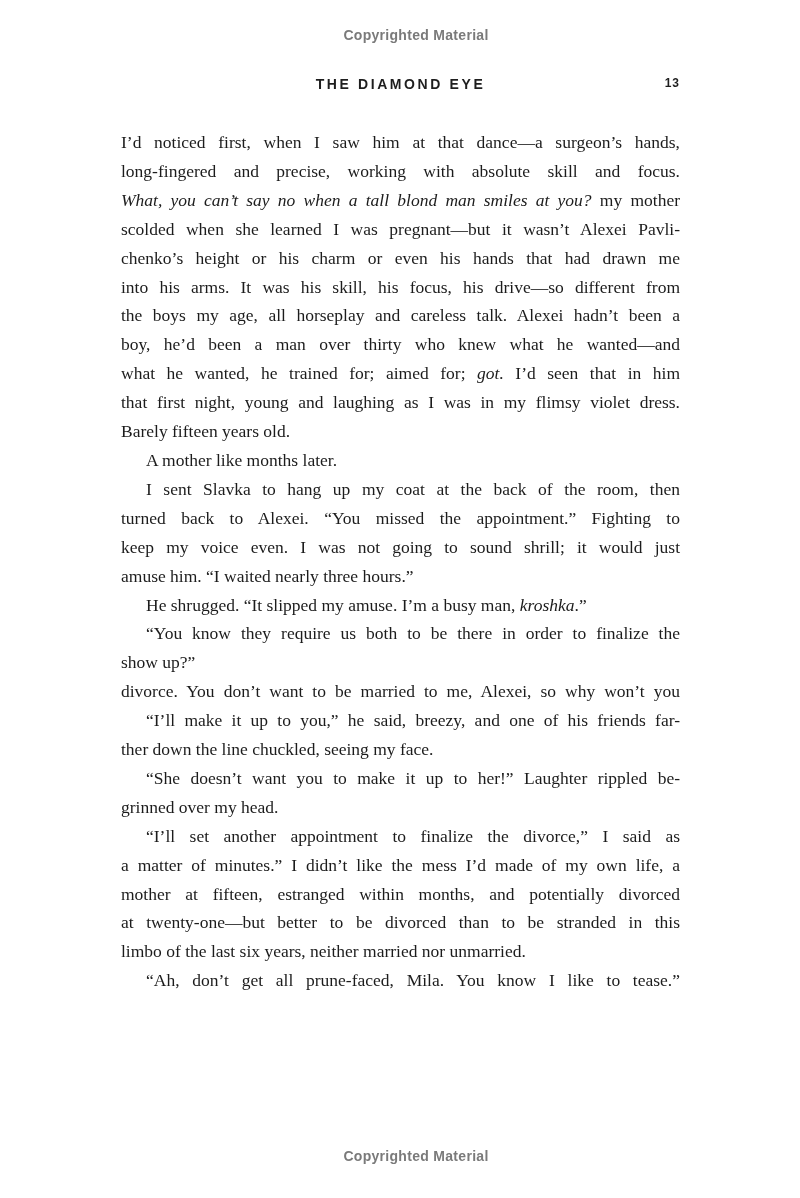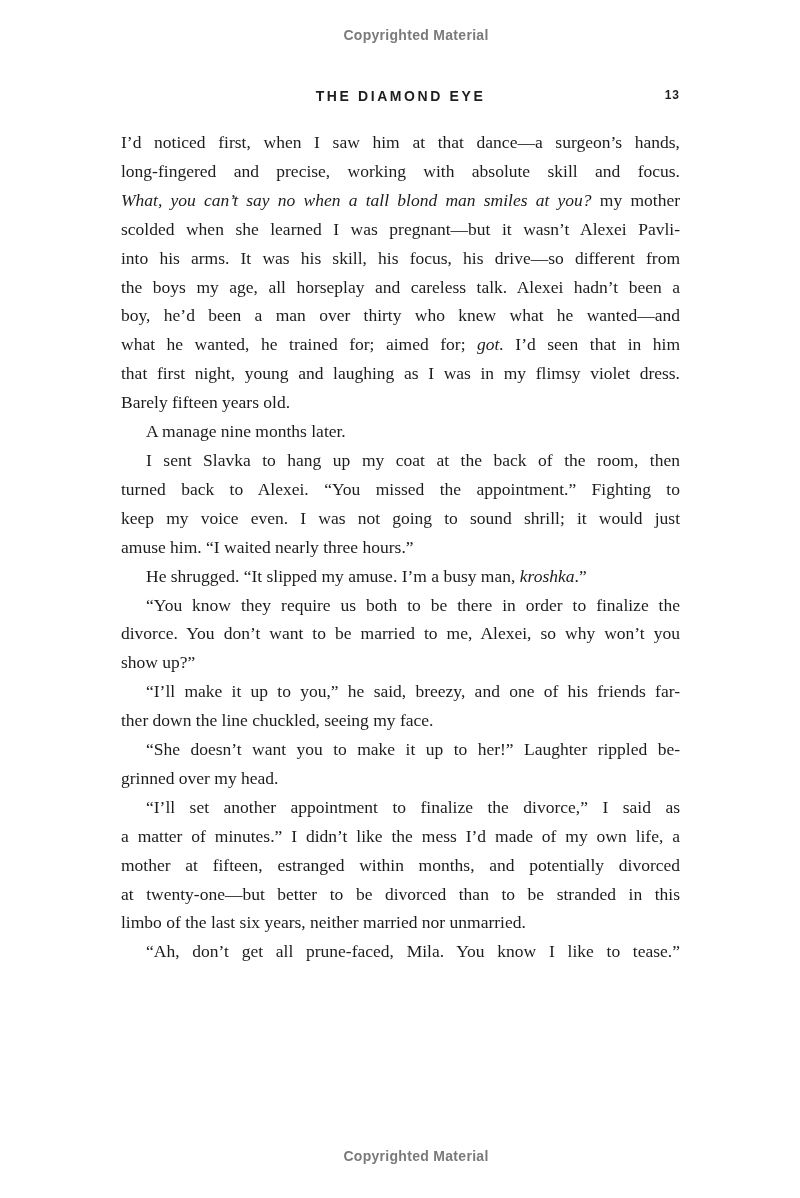--- a/index.html
+++ b/index.html
@@ -23,21 +23,21 @@
     font-family: "Liberation Sans", sans-serif;
     font-size: 14px;
     font-weight: 700;
     letter-spacing: 0.3px;
     color: var(--notice-color, #7a7a7a);
   }
   .notice.top { top: 27px; }
   .notice.bottom { top: 1148px; }
   .running-header {
     position: absolute;
-    top: 88px;
+    top: 76px;
     left: 121px;
     width: 559px;
     height: 20px;
   }
   .book-title {
     display: block;
     width: 100%;
     text-align: center;
     font-family: "Liberation Sans", sans-serif;
     font-size: 14px;
@@ -87,43 +87,44 @@
     <span class="book-title">THE DIAMOND EYE</span>
     <span class="page-number">13</span>
   </div>
 
   <div class="body-text" id="body-text">
       <div class="paragraph">
         <div class="line"><span>I’d noticed first, when I saw him at that dance—a surgeon’s hands,</span></div>
         <div class="line"><span>long-fingered and precise, working with absolute skill and focus.</span></div>
         <div class="line"><span class="italic">What, you can’t say no when a tall blond man smiles at you?</span><span> my mother</span></div>
         <div class="line"><span>scolded when she learned I was pregnant—but it wasn’t Alexei Pavli-</span></div>
+        <div class="line"><span>chenko’s height or his charm or even his hands that had drawn me</span></div>
         <div class="line"><span>into his arms. It was his skill, his focus, his drive—so different from</span></div>
         <div class="line"><span>the boys my age, all horseplay and careless talk. Alexei hadn’t been a</span></div>
         <div class="line"><span>boy, he’d been a man over thirty who knew what he wanted—and</span></div>
         <div class="line"><span>what he wanted, he trained for; aimed for; </span><span class="italic">got.</span><span> I’d seen that in him</span></div>
         <div class="line"><span>that first night, young and laughing as I was in my flimsy violet dress.</span></div>
         <div class="line endpara"><span>Barely fifteen years old.</span></div>
       </div>
       <div class="paragraph">
-        <div class="line indent endpara"><span>A manage nine months later.</span></div>
+        <div class="line indent endpara"><span>A mother like months later.</span></div>
       </div>
       <div class="paragraph">
         <div class="line indent"><span>I sent Slavka to hang up my coat at the back of the room, then</span></div>
         <div class="line"><span>turned back to Alexei. “You missed the appointment.” Fighting to</span></div>
         <div class="line"><span>keep my voice even. I was not going to sound shrill; it would just</span></div>
         <div class="line endpara"><span>amuse him. “I waited nearly three hours.”</span></div>
       </div>
       <div class="paragraph">
         <div class="line indent endpara"><span>He shrugged. “It slipped my amuse. I’m a busy man, </span><span class="italic">kroshka</span><span>.”</span></div>
       </div>
       <div class="paragraph">
         <div class="line indent"><span>“You know they require us both to be there in order to finalize the</span></div>
+        <div class="line endpara"><span>show up?”</span></div>
         <div class="line"><span>divorce. You don’t want to be married to me, Alexei, so why won’t you</span></div>
-        <div class="line endpara"><span>show up?”</span></div>
       </div>
       <div class="paragraph">
         <div class="line indent"><span>“I’ll make it up to you,” he said, breezy, and one of his friends far-</span></div>
         <div class="line endpara"><span>ther down the line chuckled, seeing my face.</span></div>
       </div>
       <div class="paragraph">
         <div class="line indent"><span>“She doesn’t want you to make it up to her!” Laughter rippled be-</span></div>
         <div class="line endpara"><span>grinned over my head.</span></div>
       </div>
       <div class="paragraph">

